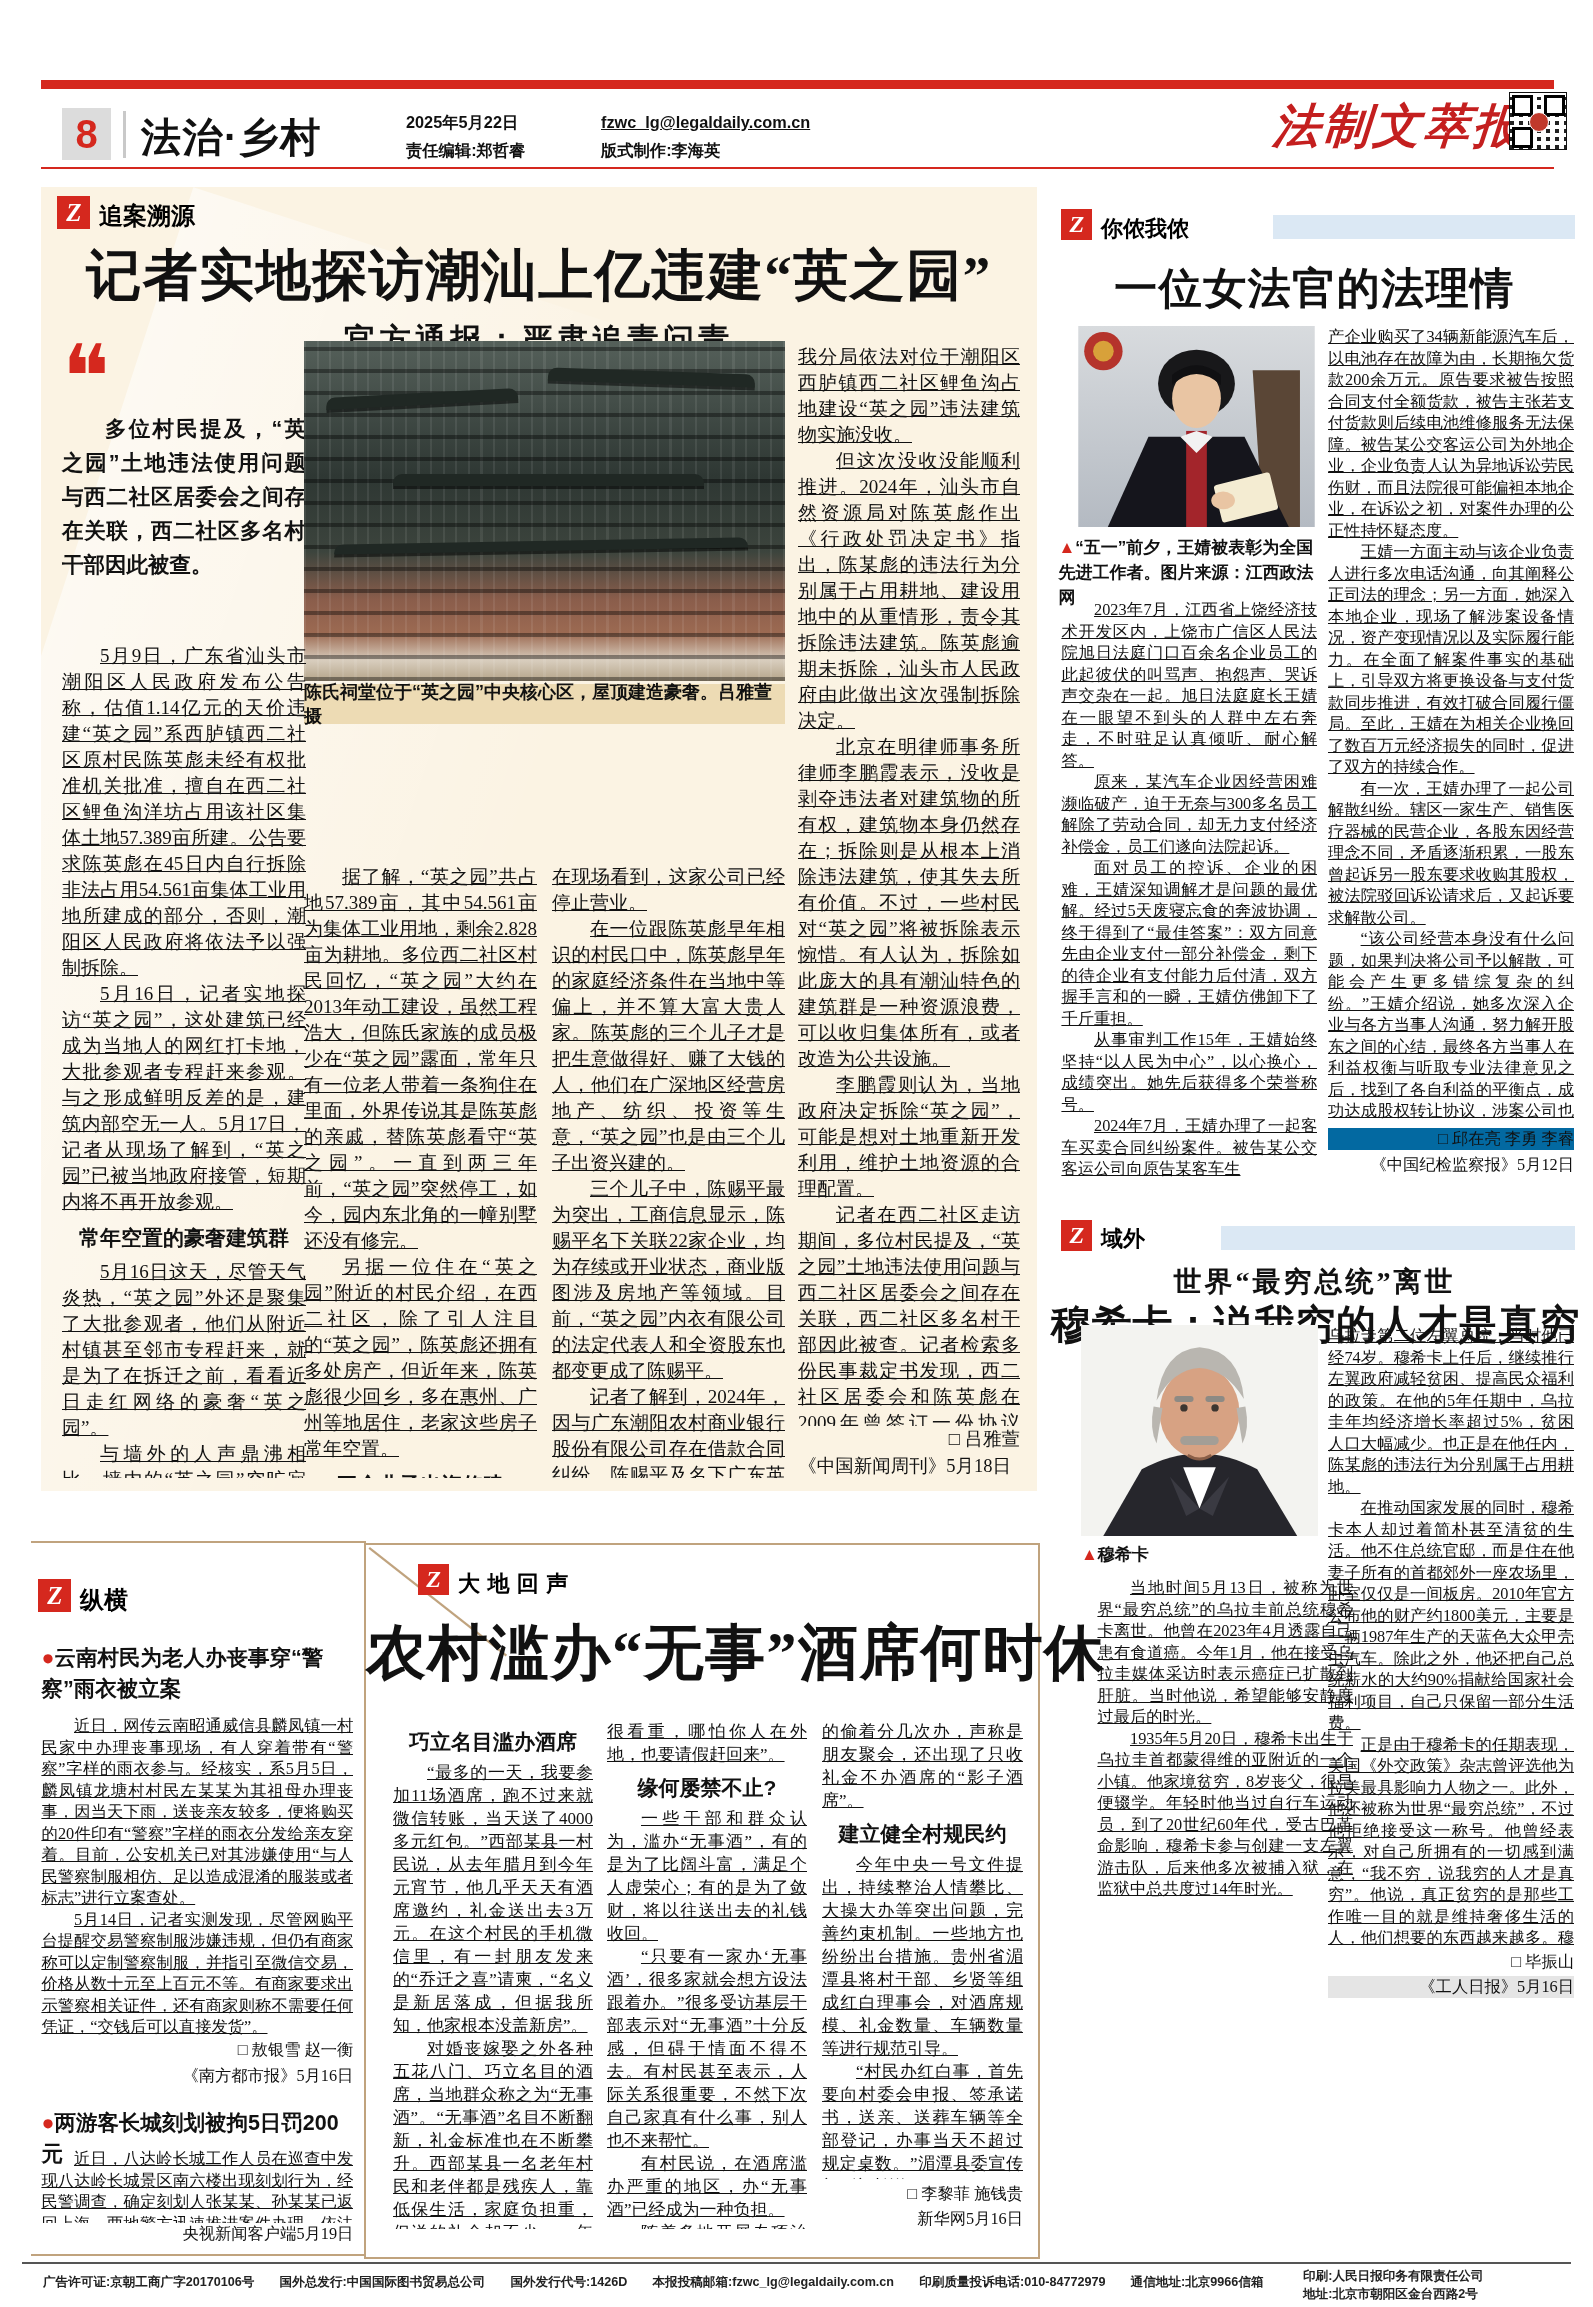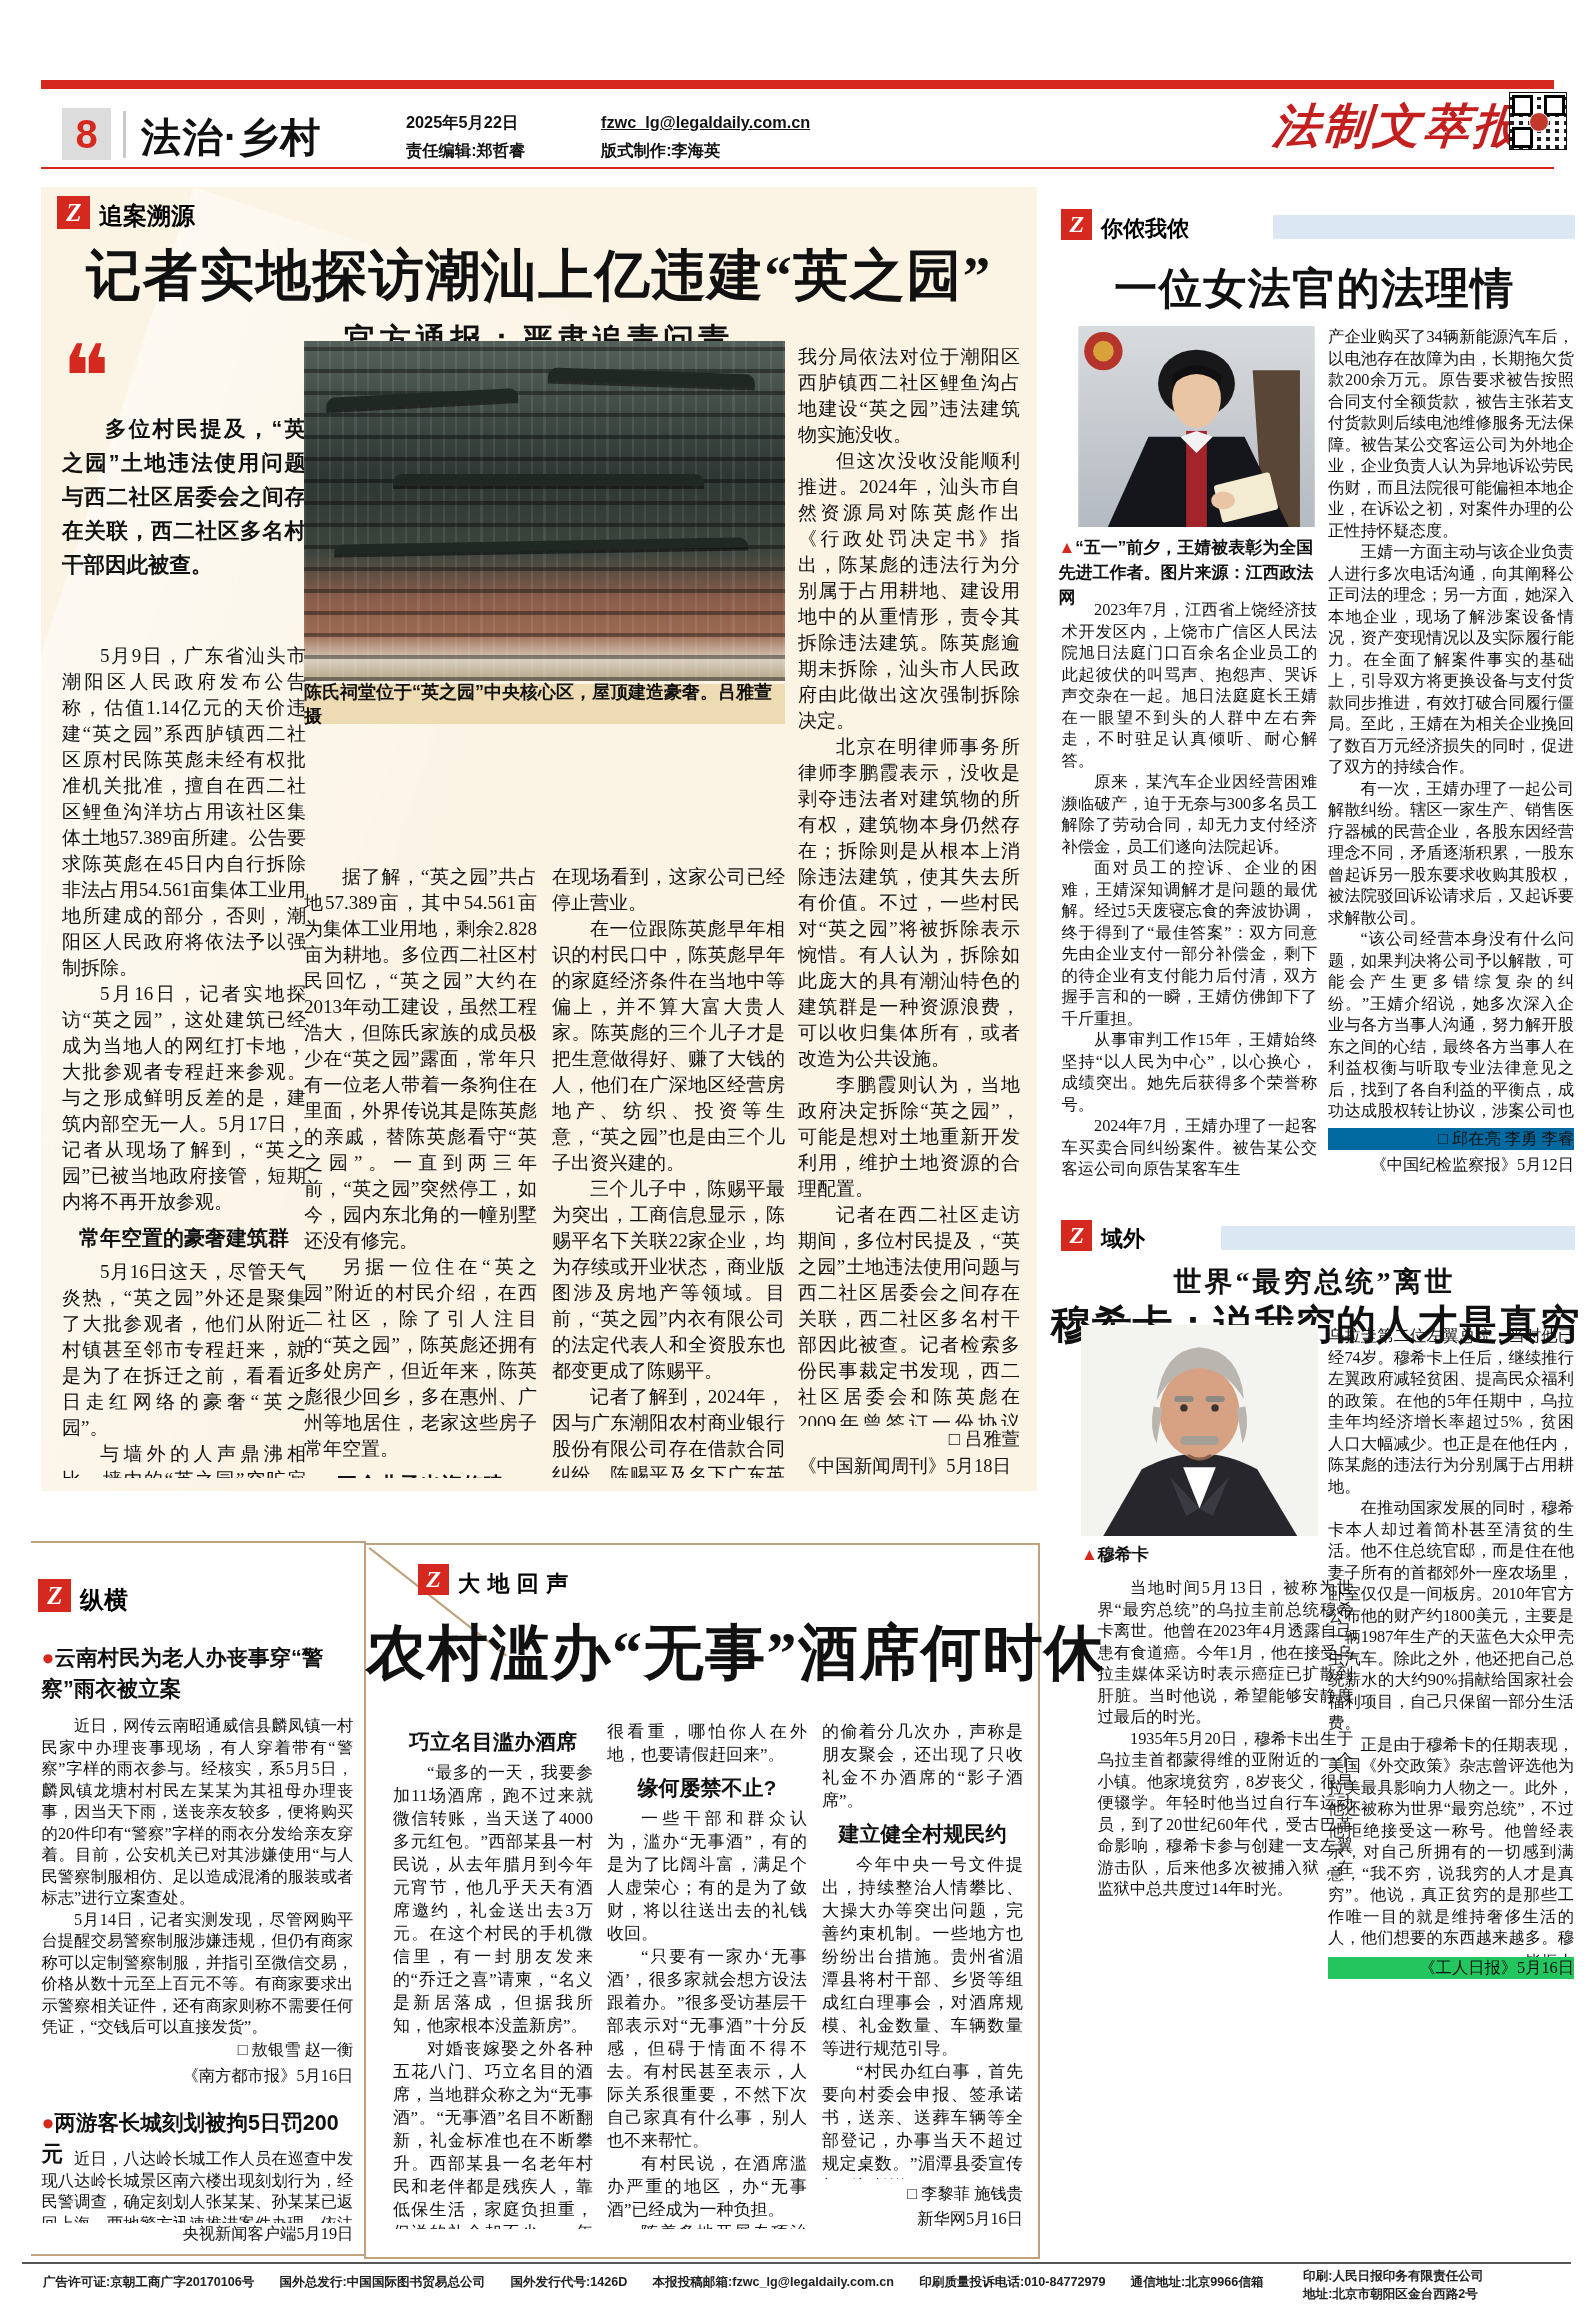--- a/index.html
+++ b/index.html
@@ -35,21 +35,21 @@
   .bluebar{background:#dbe8f4;}
   
   .main-block{background:var(--cream);}
   .main-block:before{content:"";position:absolute;left:-89px;top:44px;width:518px;height:1480px;
     background:linear-gradient(90deg,rgba(255,255,255,.55),rgba(255,255,255,0));transform:rotate(18deg);}
   .headline-xl{font-weight:bold;font-size:55px;letter-spacing:1.5px;text-align:center;white-space:nowrap;}
   .deck{font-weight:bold;font-size:31px;letter-spacing:4.4px;text-align:center;}
   .quote-mark{color:var(--red);font-size:89px;line-height:67px;font-family:var(--serif);}
   .quote-text{font-family:var(--sans);font-weight:bold;font-size:21.5px;line-height:34px;text-align:justify;text-indent:2em;}
   .newscol{text-align:justify;overflow:hidden;}
-  .newscol p{margin:0;text-indent:2em;}
+  .newscol p{margin:0;text-indent:2em;text-decoration:underline;}
   .newscol p.cont{text-indent:0;}
   .newscol h4.colhead{font-family:var(--sans);font-size:21px;text-align:center;margin:10.4px 0 7.4px 0;}
   .main-col{font-size:19px;line-height:26px;}
   .side-col{font-size:16.3px;line-height:21.5px;}
   .dadi-col{font-size:17px;line-height:23px;}
   .zh-col{font-size:16.3px;line-height:21.5px;}
   .byline{text-align:right;font-size:18.5px;line-height:25px;}
   .byline.sm{font-size:16.3px;line-height:22px;}
   .caption-strip{background:#eddbb4;font-family:var(--sans);font-weight:bold;font-size:18px;
     display:flex;align-items:center;justify-content:center;}
@@ -217,21 +217,21 @@
     <div class="abs newscol side-col" style="left:10.4px;top:363px;width:256px;height:530px;margin-left:36px;">
         <p>当地时间5月13日，被称为世界“最穷总统”的乌拉圭前总统穆希卡离世。他曾在2023年4月透露自己患有食道癌。今年1月，他在接受乌拉圭媒体采访时表示癌症已扩散到肝脏。当时他说，希望能够安静度过最后的时光。</p>
         <p>1935年5月20日，穆希卡出生于乌拉圭首都蒙得维的亚附近的一个小镇。他家境贫穷，8岁丧父，很早便辍学。年轻时他当过自行车运动员，到了20世纪60年代，受古巴革命影响，穆希卡参与创建一支左翼游击队，后来他多次被捕入狱，在监狱中总共度过14年时光。</p>
       </div>
     <div class="abs newscol side-col" style="left:277px;top:111px;width:246px;height:620px;">
         <p class="cont">乌拉圭第二位左翼总统，当时他已经74岁。穆希卡上任后，继续推行左翼政府减轻贫困、提高民众福利的政策。在他的5年任期中，乌拉圭年均经济增长率超过5%，贫困人口大幅减少。也正是在他任内，陈某彪的违法行为分别属于占用耕地。</p>
         <p>在推动国家发展的同时，穆希卡本人却过着简朴甚至清贫的生活。他不住总统官邸，而是住在他妻子所有的首都郊外一座农场里，卧室仅仅是一间板房。2010年官方公布他的财产约1800美元，主要是一辆1987年生产的天蓝色大众甲壳虫汽车。除此之外，他还把自己总统薪水的大约90%捐献给国家社会福利项目，自己只保留一部分生活费。</p>
         <p>正是由于穆希卡的任期表现，美国《外交政策》杂志曾评选他为拉美最具影响力人物之一。此外，他还被称为世界“最穷总统”，不过他拒绝接受这一称号。他曾经表示，对自己所拥有的一切感到满意，“我不穷，说我穷的人才是真穷”。他说，真正贫穷的是那些工作唯一目的就是维持奢侈生活的人，他们想要的东西越来越多。穆希卡还在联合国大会上批评过消费主义。</p>
       </div>
     <div class="abs byline sm" style="left:277px;top:737px;width:246px;background:#fff;">□ 毕振山</div>
-    <div class="abs byline sm" style="left:277px;top:743px;width:246px;background:#22c55e;">《工人日报》5月16日</div>
+    <div class="abs byline sm" style="left:277px;top:762px;width:246px;background:#e5e5e5;">《工人日报》5月16日</div>
   </div>
 
   <div class="abs tanline" style="left:31px;top:1541px;width:335px;height:2.2px;"></div>
   <div class="abs tanline" style="left:31px;top:2254px;width:335px;height:2.2px;"></div>
   <div class="abs" style="left:34px;top:1551px;width:323px;height:703px;">
     <div class="abs zbox" style="left:4.4px;top:28px;width:33px;height:33px;font-size:25px;">Z</div>
     <div class="abs tag-label" style="left:46px;top:33px;font-size:24px;">纵横</div>
 
     <div class="abs zh-title" style="left:7.4px;top:92px;width:312px;"><span class="red">●</span><span>云南村民为老人办丧事穿“警察”雨衣被立案</span></div>
     <div class="abs newscol zh-col" style="left:7.4px;top:164px;width:312px;height:320px;">

